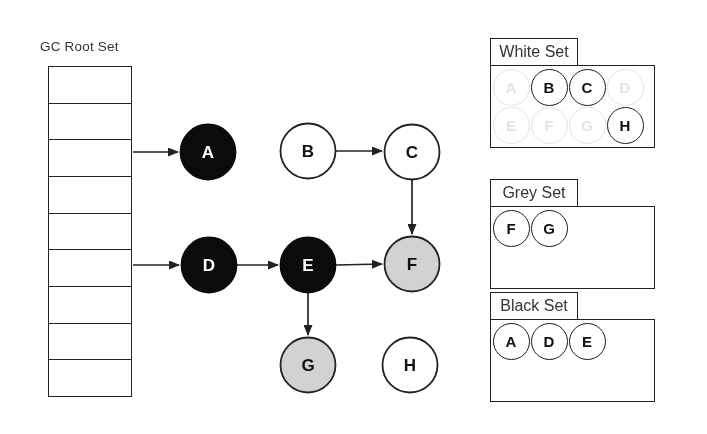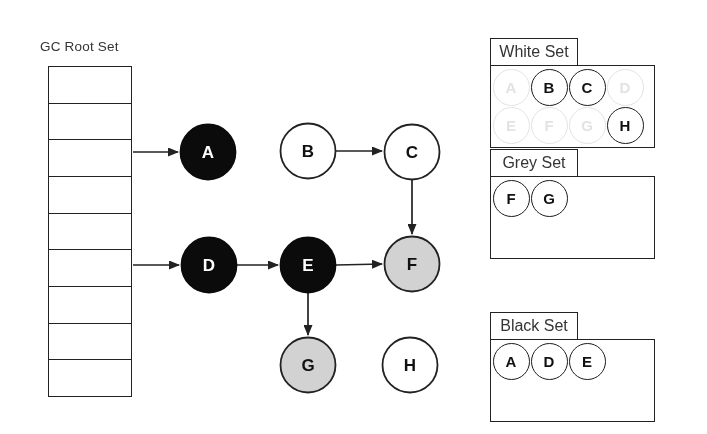--- a/index.html
+++ b/index.html
@@ -22,22 +22,22 @@
   .arrowhead{fill:var(--line,#222);}
   circle.node{stroke:var(--line,#222);stroke-width:1.8px;fill:var(--white-fill,#fff);}
   circle.node.black{fill:var(--black-fill,#0b0b0b);stroke:var(--black-fill,#0b0b0b);}
   circle.node.grey{fill:var(--grey-fill,#d2d2d2);}
   text.node-label{font-size:17px;font-weight:bold;text-anchor:middle;fill:#111;
     font-family:"Liberation Sans",sans-serif;}
   text.node-label.black{fill:#fff;}
   
   .set-panel{position:absolute;left:490px;width:166px;height:112px;}
   .set-panel.white{top:38px;}
-  .set-panel.grey{top:149px;text-decoration:underline;}
-  .set-panel.black{top:312px;}
+  .set-panel.grey{top:179px;text-decoration:underline;}
+  .set-panel.black{top:292px;}
   .set-tab{
     position:absolute;left:0;top:0;width:88px;height:28px;z-index:2;
     border:1.6px solid var(--line,#222);background:#fff;box-sizing:border-box;
     display:flex;align-items:center;justify-content:center;
     font-size:16px;color:var(--label,#343434);
   }
   .set-box{
     position:absolute;left:0;top:26.5px;width:165px;height:83px;
     border:1.6px solid var(--line,#222);background:#fff;box-sizing:border-box;
   }

